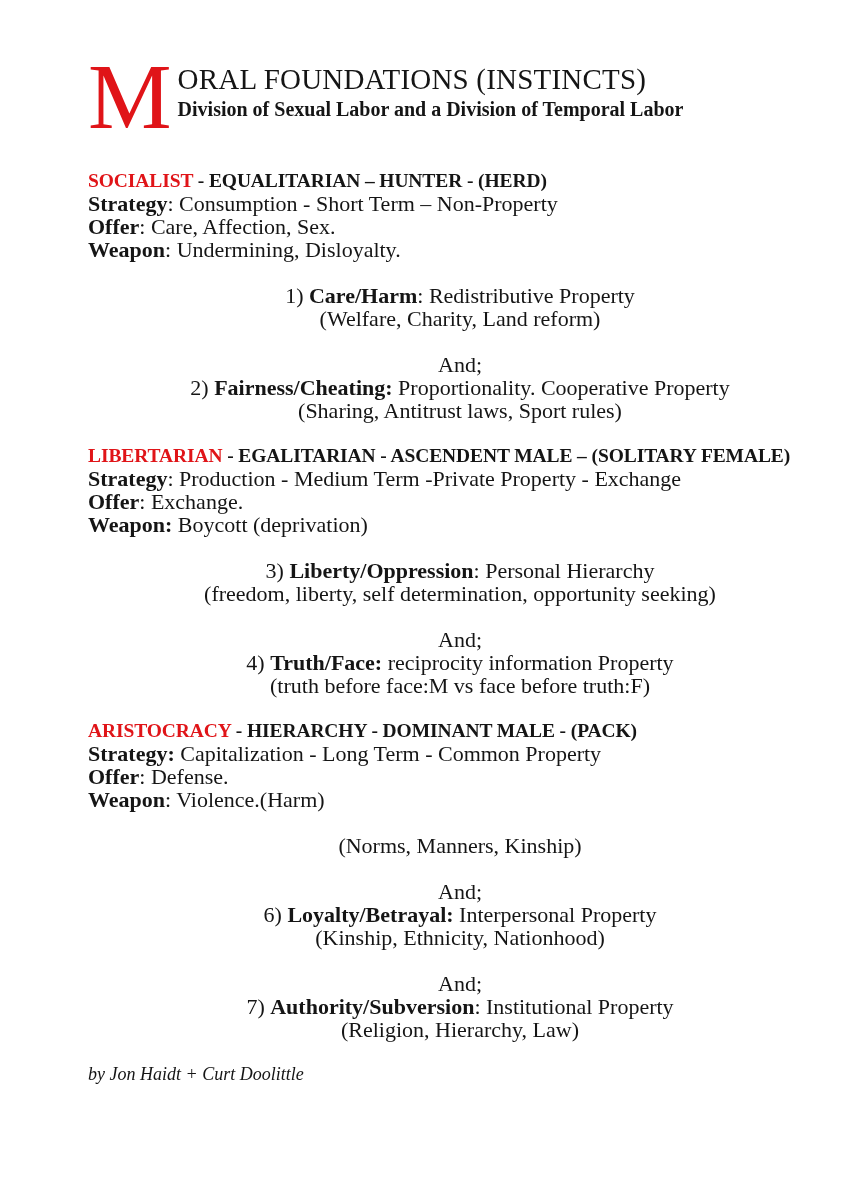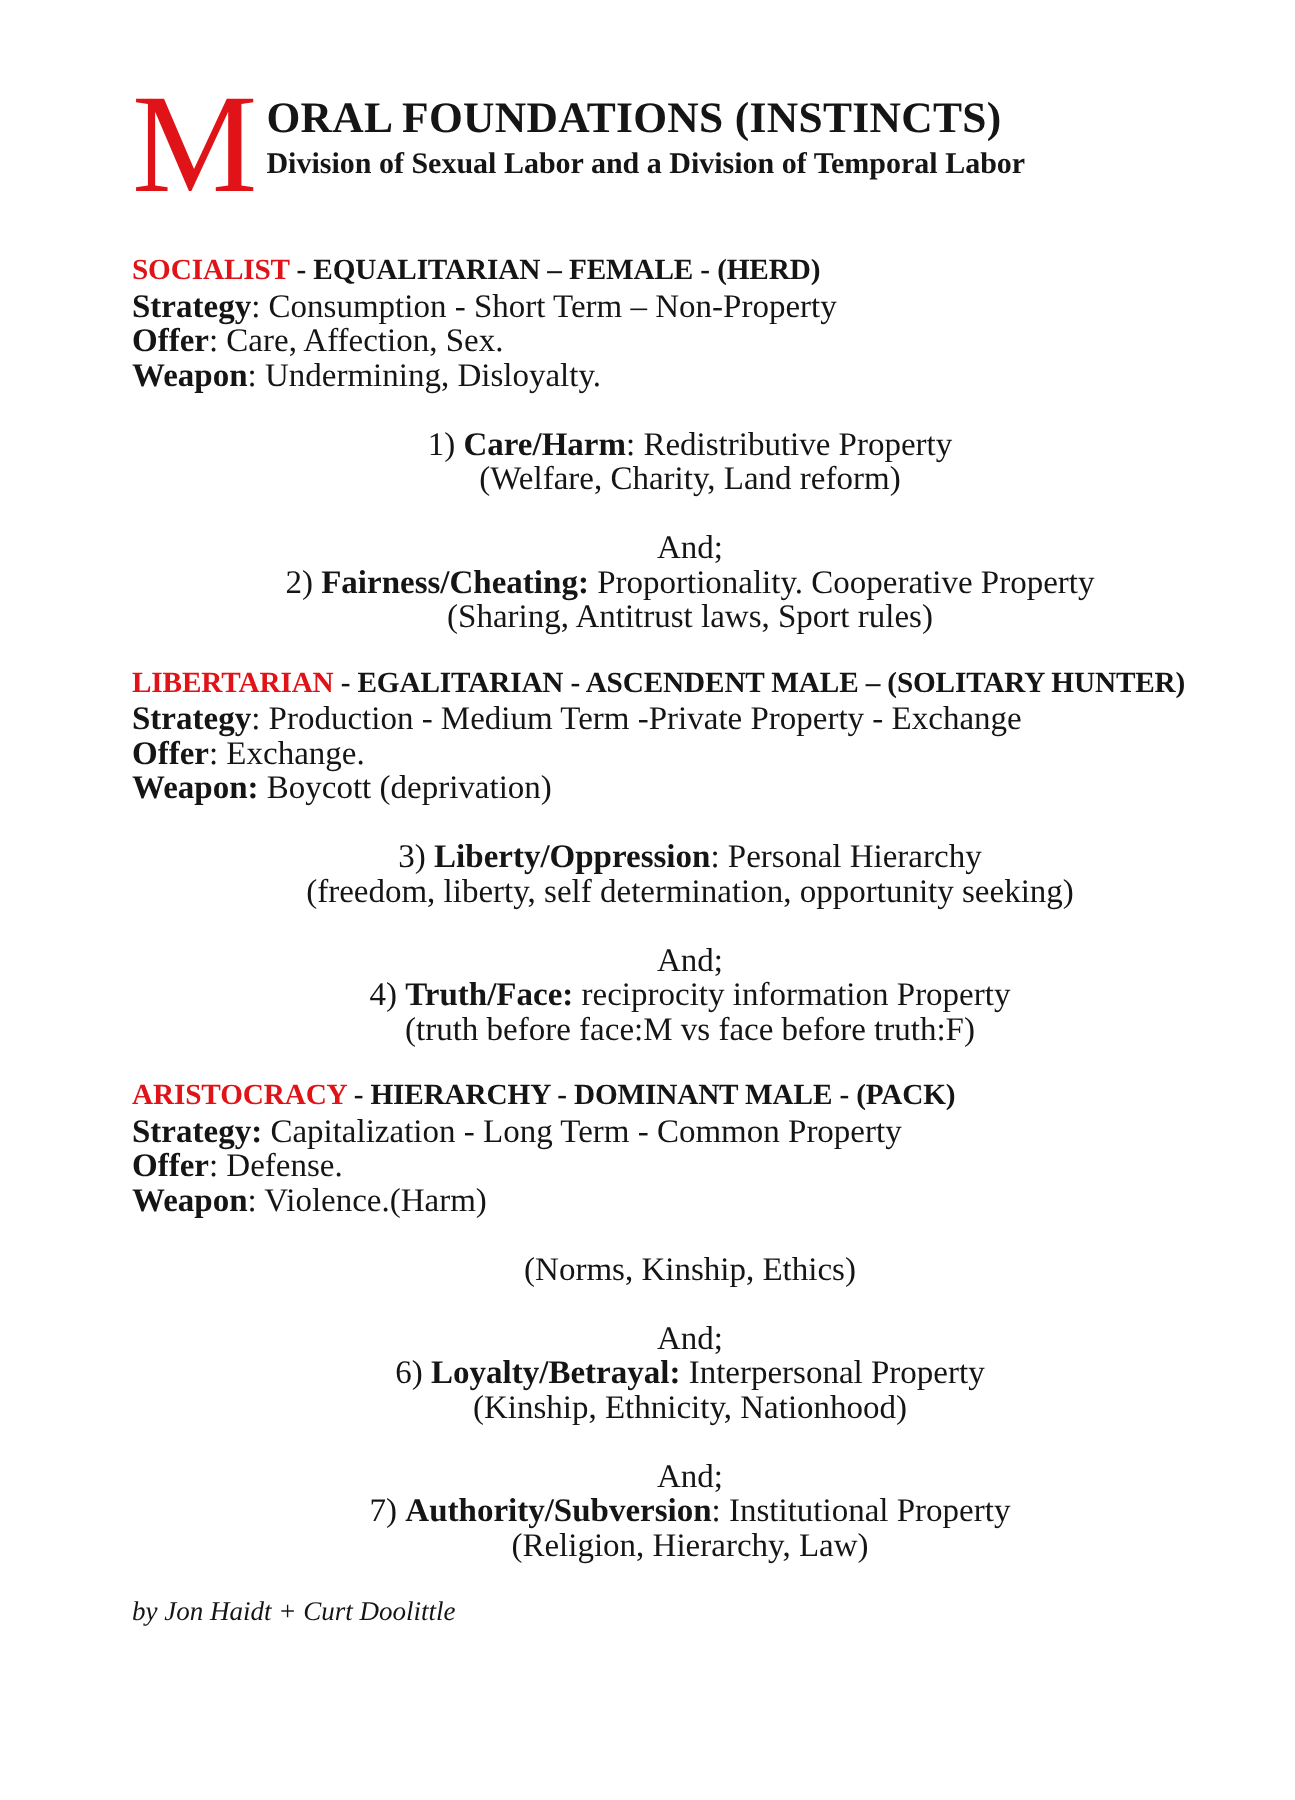--- a/index.html
+++ b/index.html
@@ -18,21 +18,21 @@
   .dropcap {
     color: var(--accent, #e01418);
     font-size: 94px;
     line-height: 0.73;
     margin-right: 8px;
     letter-spacing: -2px;
   }
   .masthead-text { padding-top: 1px; }
   .title {
     font-size: 29px;
-    font-weight: 700;
+    font-weight: 400;
     line-height: 33px;
     letter-spacing: 0.2px;
     white-space: nowrap;
   }
   .subtitle {
     font-size: 20px;
     font-weight: 700;
     line-height: 26px;
     white-space: nowrap;
   }
@@ -71,38 +71,38 @@
 
   <header class="masthead">
     <span class="dropcap">M</span>
     <div class="masthead-text">
       <h1 class="title">ORAL FOUNDATIONS (INSTINCTS)</h1>
       <h2 class="subtitle">Division of Sexual Labor and a Division of Temporal Labor</h2>
     </div>
   </header>
 
   <section class="group">
-    <p class="sec-header"><span class="red">SOCIALIST</span><span> - EQUALITARIAN – FEMALE - (HERD)</span></p>
+    <p class="sec-header"><span class="red">SOCIALIST</span><span> - EQUALITARIAN – HUNTER - (HERD)</span></p>
     <p class="trait"><b>Strategy</b><span>: Consumption - Short Term – Non-Property</span></p>
     <p class="trait"><b>Offer</b><span>: Care, Affection, Sex.</span></p>
     <p class="trait"><b>Weapon</b><span>: Undermining, Disloyalty.</span></p>
     <div class="items">
       <div class="item">
         <p class="item-line"><span>1) </span><b>Care/Harm</b><span>: Redistributive Property</span></p>
         <p class="item-paren">(Welfare, Charity, Land reform)</p>
       </div>
       <div class="item">
         <p class="and-line">And;</p>
         <p class="item-line"><span>2) </span><b>Fairness/Cheating:</b><span> Proportionality. Cooperative Property (Sharing, Antitrust laws, Sport rules)</span></p>
       </div>
     </div>
   </section>
 
   <section class="group">
-    <p class="sec-header"><span class="red">LIBERTARIAN</span><span> - EGALITARIAN - ASCENDENT MALE – (SOLITARY HUNTER)</span></p>
+    <p class="sec-header"><span class="red">LIBERTARIAN</span><span> - EGALITARIAN - ASCENDENT MALE – (SOLITARY FEMALE)</span></p>
     <p class="trait"><b>Strategy</b><span>: Production - Medium Term -Private Property - Exchange</span></p>
     <p class="trait"><b>Offer</b><span>: Exchange.</span></p>
     <p class="trait"><b>Weapon:</b><span> Boycott (deprivation)</span></p>
     <div class="items">
       <div class="item">
         <p class="item-line"><span>3) </span><b>Liberty/Oppression</b><span>: Personal Hierarchy</span></p>
         <p class="item-paren">(freedom, liberty, self determination, opportunity seeking)</p>
       </div>
       <div class="item">
         <p class="and-line">And;</p>
@@ -112,21 +112,21 @@
     </div>
   </section>
 
   <section class="group">
     <p class="sec-header"><span class="red">ARISTOCRACY</span><span> - HIERARCHY - DOMINANT MALE - (PACK)</span></p>
     <p class="trait"><b>Strategy:</b><span> Capitalization - Long Term - Common Property</span></p>
     <p class="trait"><b>Offer</b><span>: Defense.</span></p>
     <p class="trait"><b>Weapon</b><span>: Violence.(Harm)</span></p>
     <div class="items">
       <div class="item">
-        <p class="item-paren">(Norms, Kinship, Ethics)</p>
+        <p class="item-paren">(Norms, Manners, Kinship)</p>
       </div>
       <div class="item">
         <p class="and-line">And;</p>
         <p class="item-line"><span>6) </span><b>Loyalty/Betrayal:</b><span> Interpersonal Property</span></p>
         <p class="item-paren">(Kinship, Ethnicity, Nationhood)</p>
       </div>
       <div class="item">
         <p class="and-line">And;</p>
         <p class="item-line"><span>7) </span><b>Authority/Subversion</b><span>: Institutional Property</span></p>
         <p class="item-paren">(Religion, Hierarchy, Law)</p>

